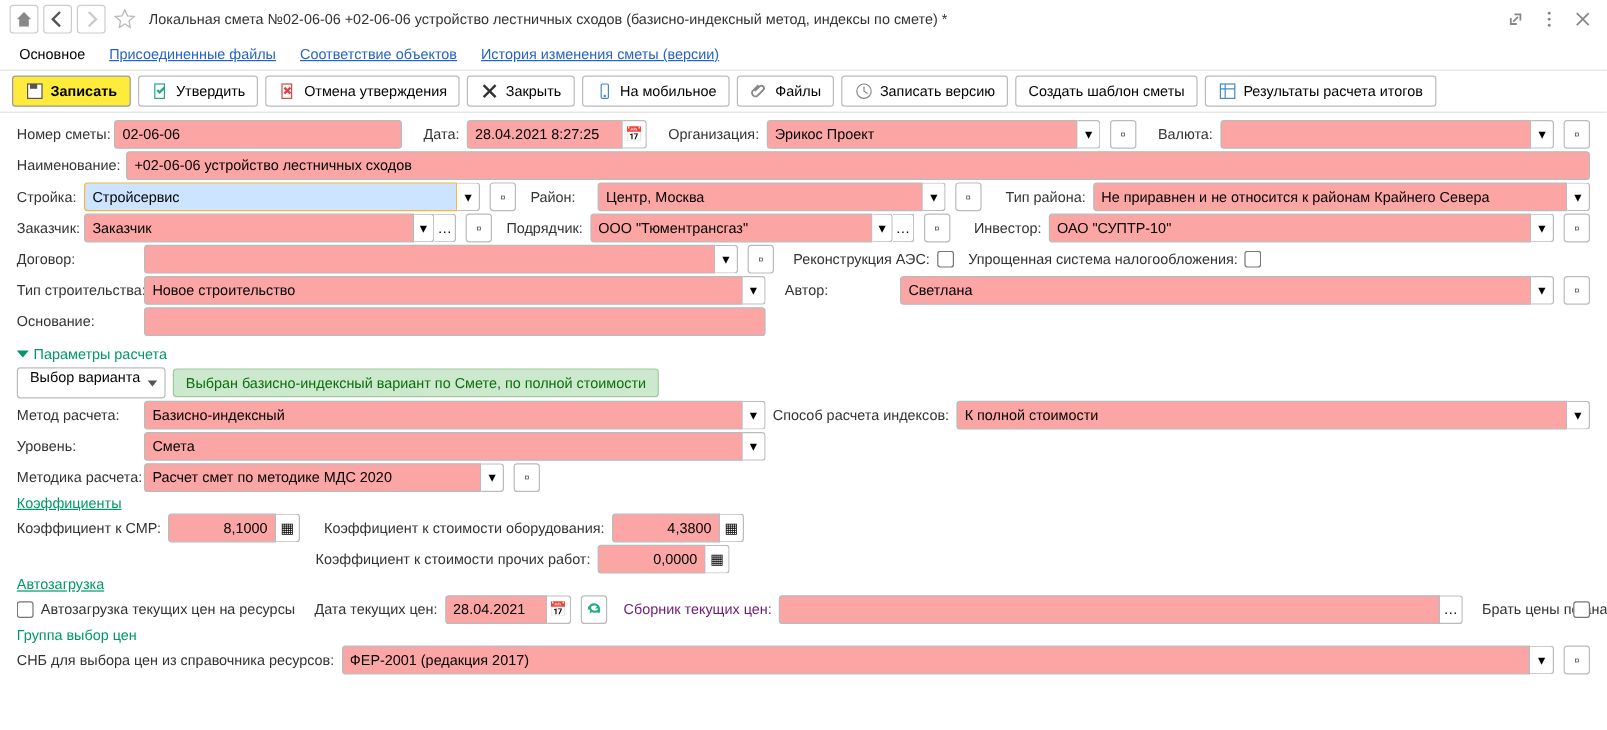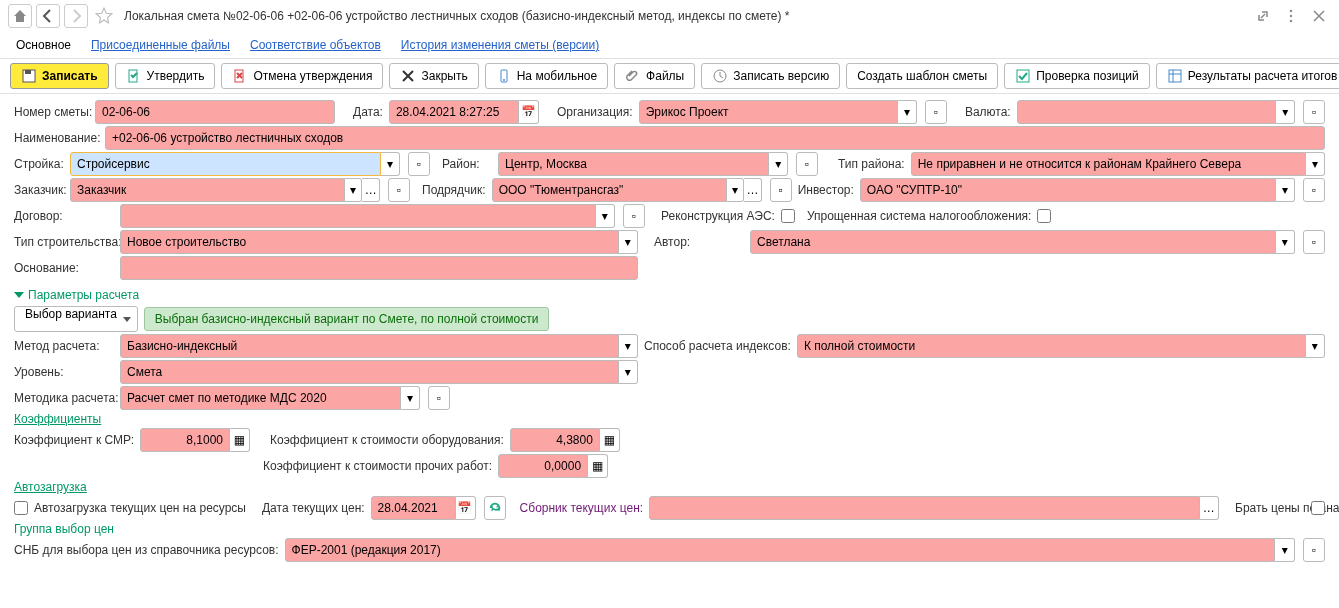--- a/index.html
+++ b/index.html
@@ -132,27 +132,20 @@
         <circle cx="8" cy="8" r="6" fill="none" stroke="#888"></circle>
         <path d="M8 4v4l3 2" stroke="#888" fill="none"></path>
       </svg>
       <span>Записать версию</span>
     </div>
   <div class="cmd-btn">
       <span>Создать шаблон сметы</span>
     </div>
   <div class="cmd-btn">
       <svg class="cmd-icon" viewBox="0 0 16 16">
-        <rect x="2" y="2" width="12" height="12" fill="none" stroke="#2a8"></rect>
-        <path d="M4 8l3 3 5-6" stroke="#2a8" fill="none" stroke-width="2"></path>
-      </svg>
-      <span>Проверка позиций</span>
-    </div>
-  <div class="cmd-btn">
-      <svg class="cmd-icon" viewBox="0 0 16 16">
         <rect x="2" y="2" width="12" height="12" fill="none" stroke="#48c"></rect>
         <path d="M2 6h12M6 2v12" stroke="#48c"></path>
       </svg>
       <span>Результаты расчета итогов</span>
     </div>
   <div class="spacer"></div>
 
 </div>
 
 <div class="form">
@@ -211,21 +204,21 @@
         <div class="btn-dd">…</div>
       </div>
     <div class="btn-sq">▫</div>
     <span class="lbl" style="margin-left:6px">Подрядчик:</span>
     <div class="input-group" style="width:270px">
         <input class="input" value="ООО &quot;Тюментрансгаз&quot;" style="">
         <div class="btn-dd">▾</div>
         <div class="btn-dd">…</div>
       </div>
     <div class="btn-sq">▫</div>
-    <span class="lbl" style="">Инвестор:</span>
+    <span class="lbl" style="margin-left:14px">Инвестор:</span>
     <div class="input-group" style="flex:1">
         <input class="input" value="ОАО &quot;СУПТР-10&quot;" style="">
         <div class="btn-dd">▾</div>
       </div>
     <div class="btn-sq">▫</div>
   </div>
 
   <div class="row">
     <span class="lbl" style="width:100px">Договор:</span>
     <div class="input-group" style="width:495px">

